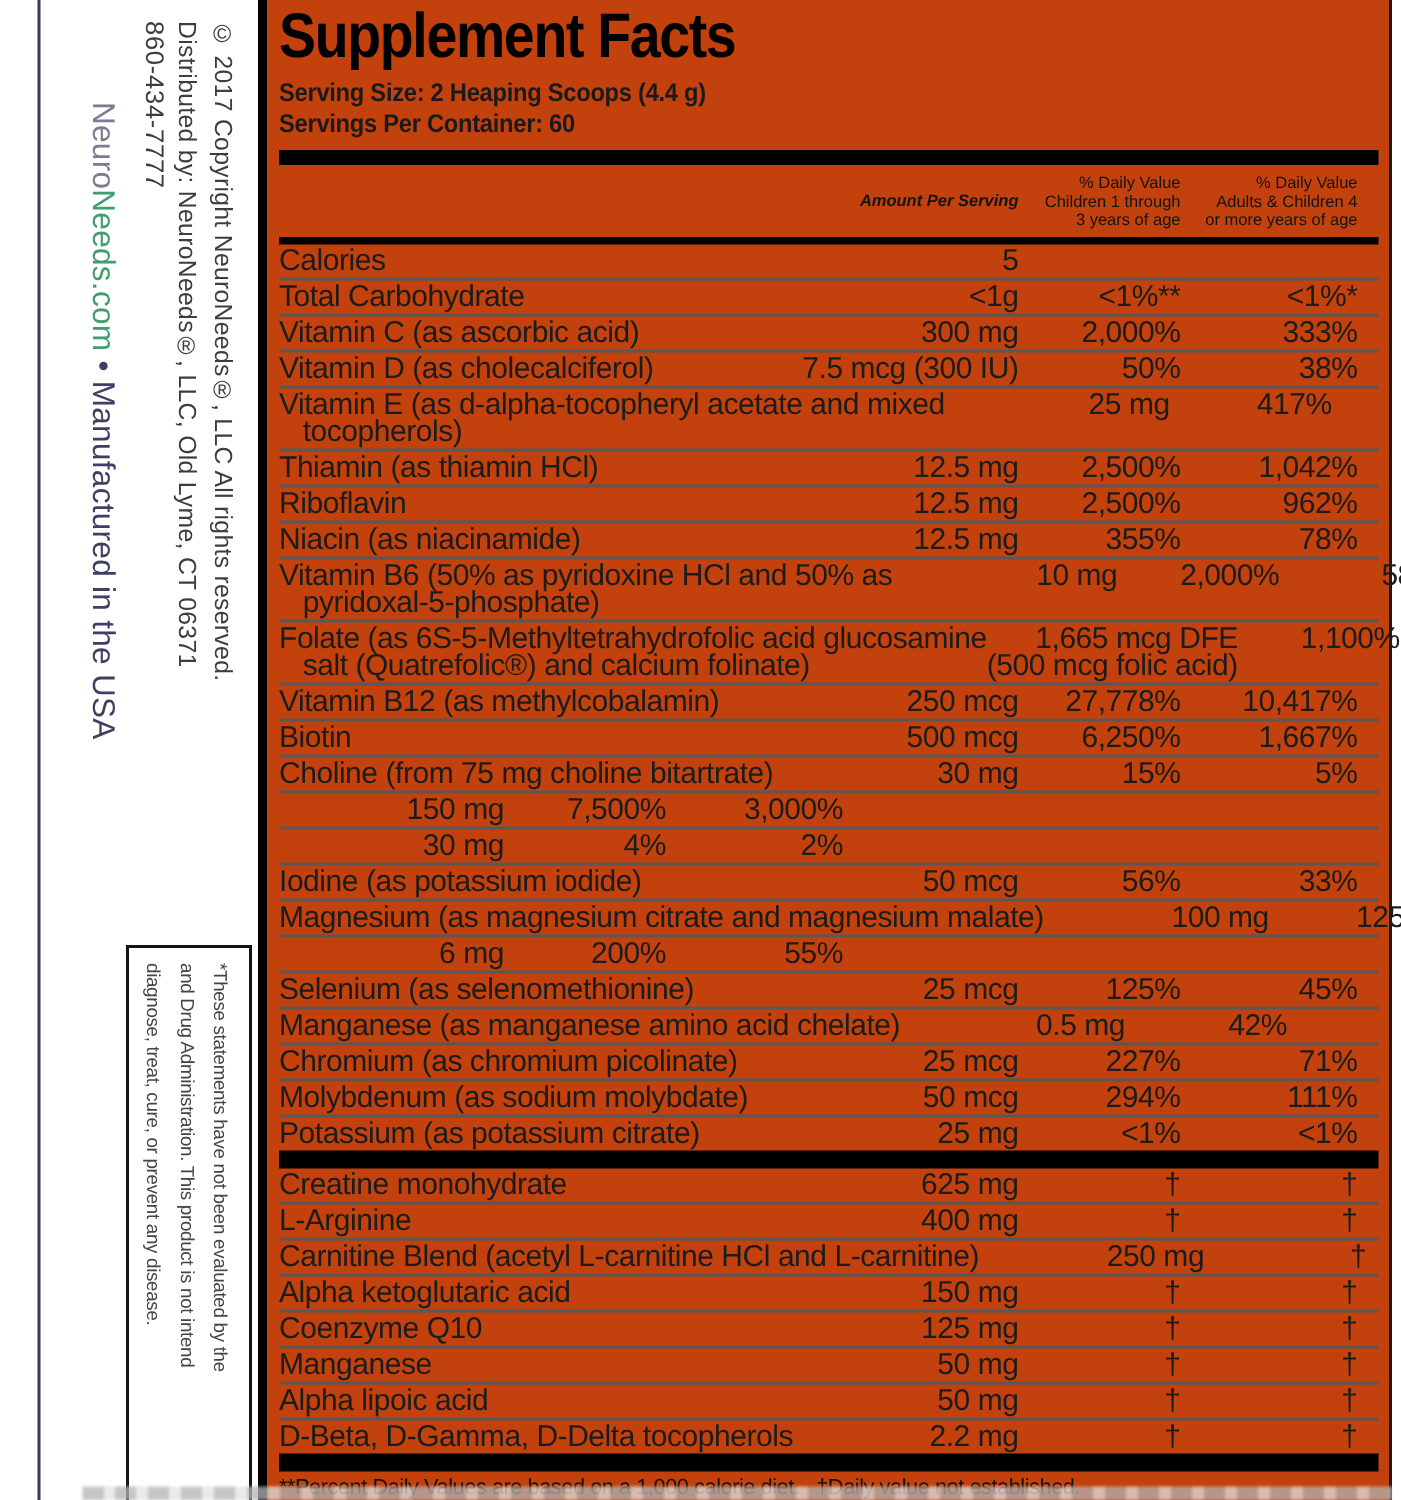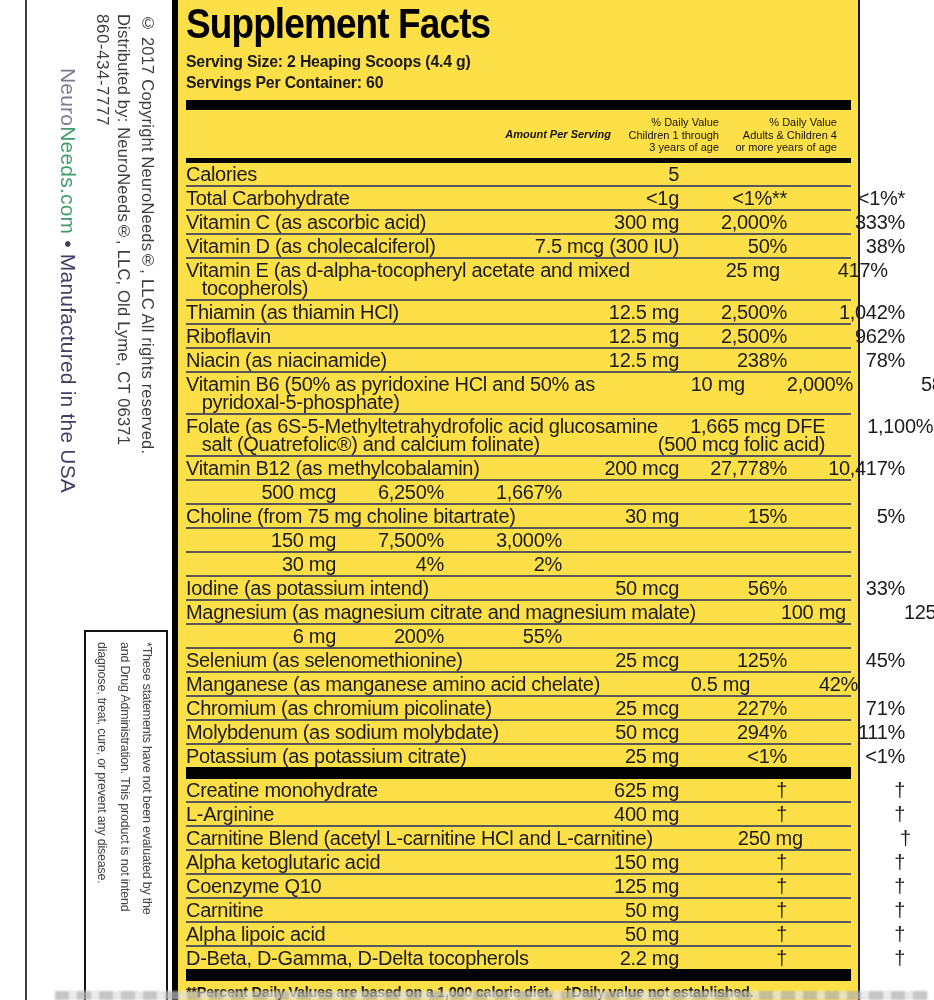--- a/index.html
+++ b/index.html
@@ -23,22 +23,22 @@
   
   .disclaimer-box {
     position:absolute; left:84px; top:630px; width:84px; height:385px;
     border:2px solid #141414; box-sizing:border-box; padding:10px 5px;
   }
   .disclaimer-box .vlines { writing-mode:vertical-rl; white-space:pre; font-size:12.5px;
     line-height:1.78; color:#454545; height:100%; letter-spacing:-0.2px; }
 
   
   .panel {
-    position:absolute; left:172px; top:0; width:688px; height:1000px; box-sizing:border-box;
-    border-left:6px solid #000; border-right:2px solid #1a1a1a; background:#fde047;
+    position:absolute; left:172px; top:0; width:756px; height:1000px; box-sizing:border-box;
+    border-left:6px solid #000; border-right:2px solid #1a1a1a; background:#c2410c;
     padding:3px 7px 0 8px;
   }
   .sf-title {
     font-size:42px; font-weight:bold; letter-spacing:-1px; line-height:1.02; margin:0;
     transform:scaleX(.88); transform-origin:left; white-space:nowrap; color:#000;
   }
   .serving-block { margin-top:5px; font-size:17px; font-weight:bold; line-height:1.25;
     letter-spacing:-0.2px; transform:scaleX(.93); transform-origin:left; color:#1a1a1a; white-space:nowrap; }
   .bar-thick  { height:10px; background:#000; margin-top:7px; }
   .bar-medium { height:5px;  background:#000; }
@@ -53,21 +53,21 @@
 
   .rows { }
   .row { display:flex; align-items:flex-start; border-bottom:2px solid #585858;
     padding:2px 14px 2px 0; font-size:20px; line-height:18px; letter-spacing:-0.3px; }
   .rows .row:last-child { border-bottom:none; }
   .c-name { flex:0 0 343px; white-space:pre; overflow:visible; }
   .c-amt  { flex:0 0 150px; text-align:right; white-space:pre; }
   .c-dv1  { flex:0 0 108px; text-align:right; }
   .c-dv2  { flex:0 0 118px; text-align:right; }
 
-  .footnote-line { padding-top:3px; font-size:14.5px; font-weight:bold; letter-spacing:-0.3px;
+  .footnote-line { padding-top:3px; font-size:14.5px; font-weight:normal; letter-spacing:-0.3px;
     white-space:pre; color:#111; }
 
   
   .cutoff-strip { position:absolute; left:55px; top:991px; width:873px; height:9px; z-index:5;
     background:repeating-linear-gradient(90deg,#b3b3b3 0 14px,#e3e3e3 14px 22px);
     filter:blur(1.2px); opacity:.75; }
 </style>
 </head>
 <body>
 
@@ -153,21 +153,21 @@
   <div class="row">
     <div class="c-name">Riboflavin</div>
     <div class="c-amt">12.5 mg</div>
     <div class="c-dv1">2,500%</div>
     <div class="c-dv2">962%</div>
   </div>
 
   <div class="row">
     <div class="c-name">Niacin (as niacinamide)</div>
     <div class="c-amt">12.5 mg</div>
-    <div class="c-dv1">238%</div>
+    <div class="c-dv1">355%</div>
     <div class="c-dv2">78%</div>
   </div>
 
   <div class="row">
     <div class="c-name">Vitamin B6 (50% as pyridoxine HCl and 50% as
    pyridoxal-5-phosphate)</div>
     <div class="c-amt">10 mg</div>
     <div class="c-dv1">2,000%</div>
     <div class="c-dv2">588%</div>
   </div>
@@ -176,26 +176,27 @@
     <div class="c-name">Folate (as 6S-5-Methyltetrahydrofolic acid glucosamine
    salt (Quatrefolic®) and calcium folinate)</div>
     <div class="c-amt">1,665 mcg DFE
 (500 mcg folic acid)</div>
     <div class="c-dv1">1,100%</div>
     <div class="c-dv2">416%</div>
   </div>
 
   <div class="row">
     <div class="c-name">Vitamin B12 (as methylcobalamin)</div>
-    <div class="c-amt">200 mcg</div>
+    <div class="c-amt">250 mcg</div>
     <div class="c-dv1">27,778%</div>
     <div class="c-dv2">10,417%</div>
   </div>
 
   <div class="row">
+    <div class="c-name">Biotin</div>
     <div class="c-amt">500 mcg</div>
     <div class="c-dv1">6,250%</div>
     <div class="c-dv2">1,667%</div>
   </div>
 
   <div class="row">
     <div class="c-name">Choline (from 75 mg choline bitartrate)</div>
     <div class="c-amt">30 mg</div>
     <div class="c-dv1">15%</div>
     <div class="c-dv2">5%</div>
@@ -207,21 +208,21 @@
     <div class="c-dv2">3,000%</div>
   </div>
 
   <div class="row">
     <div class="c-amt">30 mg</div>
     <div class="c-dv1">4%</div>
     <div class="c-dv2">2%</div>
   </div>
 
   <div class="row">
-    <div class="c-name">Iodine (as potassium intend)</div>
+    <div class="c-name">Iodine (as potassium iodide)</div>
     <div class="c-amt">50 mcg</div>
     <div class="c-dv1">56%</div>
     <div class="c-dv2">33%</div>
   </div>
 
   <div class="row">
     <div class="c-name">Magnesium (as magnesium citrate and magnesium malate)</div>
     <div class="c-amt">100 mg</div>
     <div class="c-dv1">125%</div>
     <div class="c-dv2">91%</div>
@@ -301,21 +302,21 @@
   </div>
 
   <div class="row">
     <div class="c-name">Coenzyme Q10</div>
     <div class="c-amt">125 mg</div>
     <div class="c-dv1">†</div>
     <div class="c-dv2">†</div>
   </div>
 
   <div class="row">
-    <div class="c-name">Carnitine</div>
+    <div class="c-name">Manganese</div>
     <div class="c-amt">50 mg</div>
     <div class="c-dv1">†</div>
     <div class="c-dv2">†</div>
   </div>
 
   <div class="row">
     <div class="c-name">Alpha lipoic acid</div>
     <div class="c-amt">50 mg</div>
     <div class="c-dv1">†</div>
     <div class="c-dv2">†</div>

